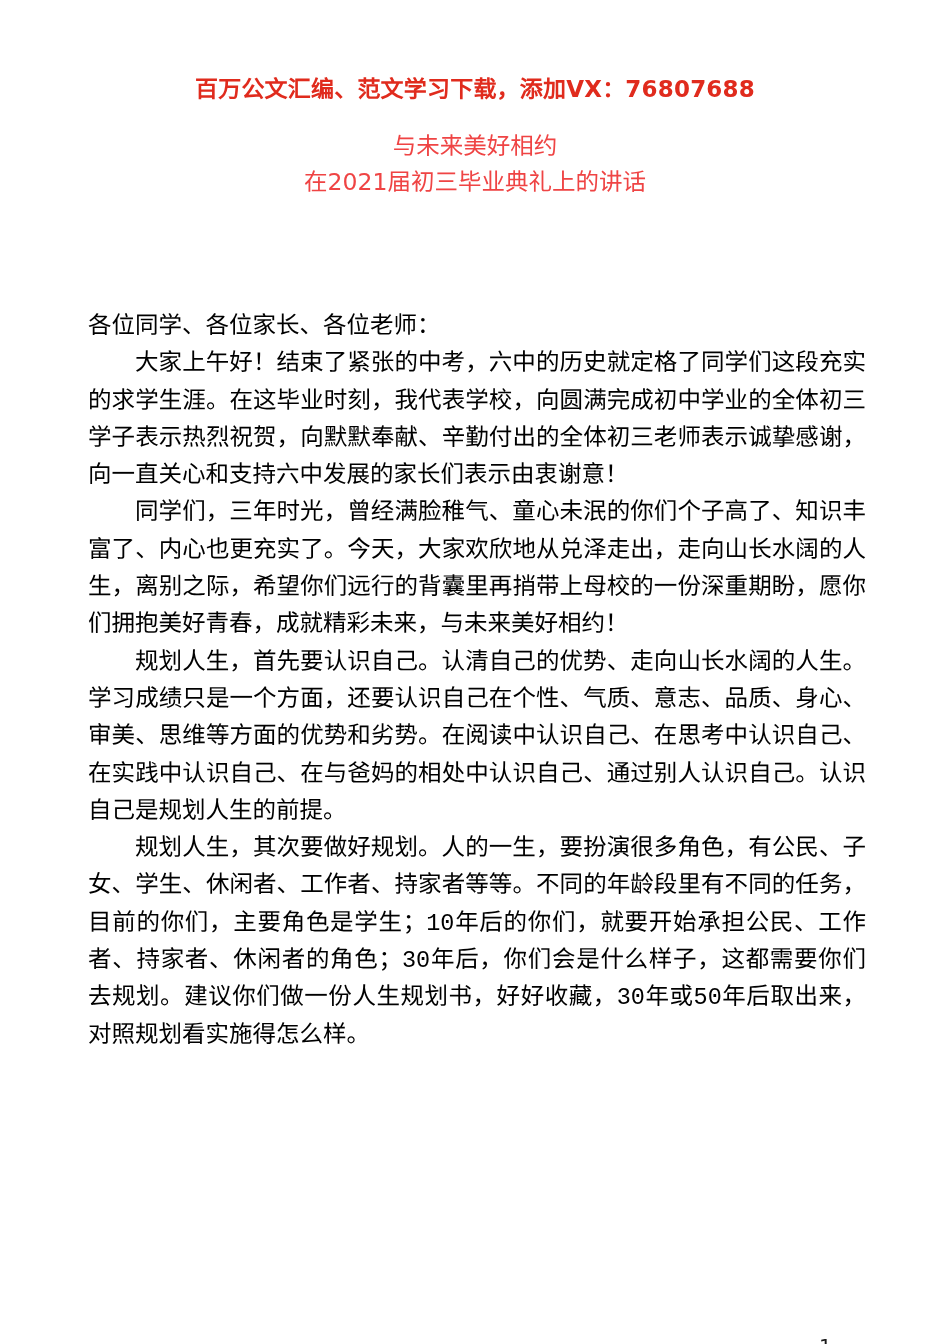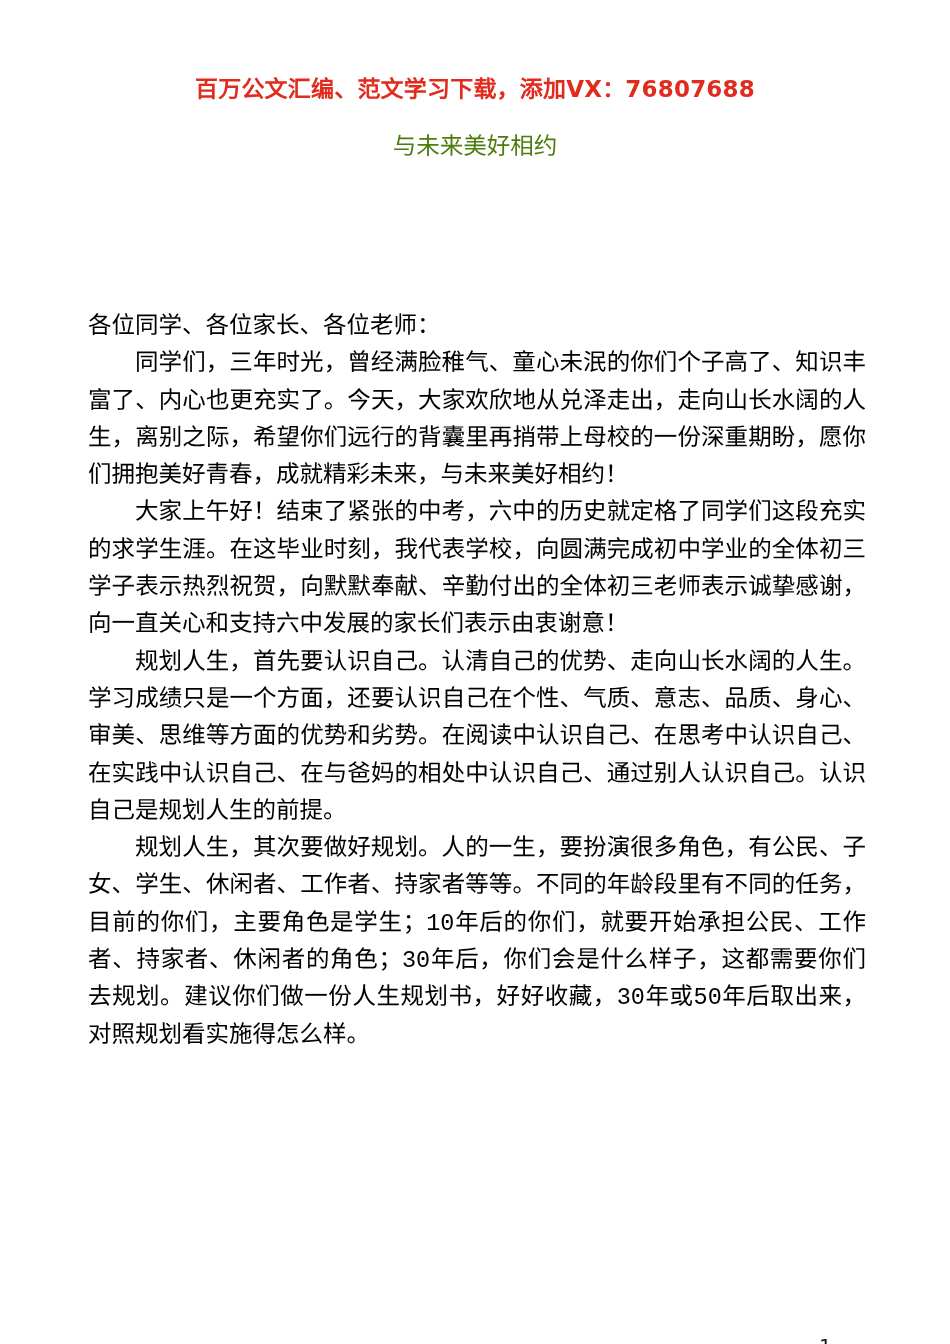--- a/index.html
+++ b/index.html
@@ -46,21 +46,21 @@
     position: absolute;
     top: 97px;
     left: 0;
     width: 950px;
     text-align: center;
   }
   .title-line {
     font-size: 23.5px;
     font-weight: 400;
     line-height: 35.5px;
-    color: #4d7c0f;
+    color: #ef4444;
     white-space: nowrap;
   }
 
   
   .body-block {
     position: absolute;
     top: 276px;
     left: 88px;
     width: 778px;
     font-family: Liberation Mono, monospace;
@@ -95,25 +95,26 @@
 </style>
 </head>
 <body>
 
 <div class="page">
 
   <div class="promo-header">百万公文汇编、范文学习下载，添加VX：76807688</div>
 
   <div class="title-block">
     <div class="title-line">与未来美好相约</div>
+    <div class="title-line">在2021届初三毕业典礼上的讲话</div>
   </div>
 
   <div class="body-block">
     <p class="para">各位同学、各位家长、各位老师：</p>
+    <p class="para indent">大家上午好！结束了紧张的中考，六中的历史就定格了同学们这段充实的求学生涯。在这毕业时刻，我代表学校，向圆满完成初中学业的全体初三学子表示热烈祝贺，向默默奉献、辛勤付出的全体初三老师表示诚挚感谢，向一直关心和支持六中发展的家长们表示由衷谢意！</p>
     <p class="para indent">同学们，三年时光，曾经满脸稚气、童心未泯的你们个子高了、知识丰富了、内心也更充实了。今天，大家欢欣地从兑泽走出，走向山长水阔的人生，离别之际，希望你们远行的背囊里再捎带上母校的一份深重期盼，愿你们拥抱美好青春，成就精彩未来，与未来美好相约！</p>
-    <p class="para indent">大家上午好！结束了紧张的中考，六中的历史就定格了同学们这段充实的求学生涯。在这毕业时刻，我代表学校，向圆满完成初中学业的全体初三学子表示热烈祝贺，向默默奉献、辛勤付出的全体初三老师表示诚挚感谢，向一直关心和支持六中发展的家长们表示由衷谢意！</p>
     <p class="para indent">规划人生，首先要认识自己。认清自己的优势、走向山长水阔的人生。学习成绩只是一个方面，还要认识自己在个性、气质、意志、品质、身心、审美、思维等方面的优势和劣势。在阅读中认识自己、在思考中认识自己、在实践中认识自己、在与爸妈的相处中认识自己、通过别人认识自己。认识自己是规划人生的前提。</p>
     <p class="para indent">规划人生，其次要做好规划。人的一生，要扮演很多角色，有公民、子女、学生、休闲者、工作者、持家者等等。不同的年龄段里有不同的任务，目前的你们，主要角色是学生；10年后的你们，就要开始承担公民、工作者、持家者、休闲者的角色；30年后，你们会是什么样子，这都需要你们去规划。建议你们做一份人生规划书，好好收藏，30年或50年后取出来，对照规划看实施得怎么样。</p>
   </div>
 
   <div class="footer">— 1 —</div>
 
 </div>
 
 </body></html>

